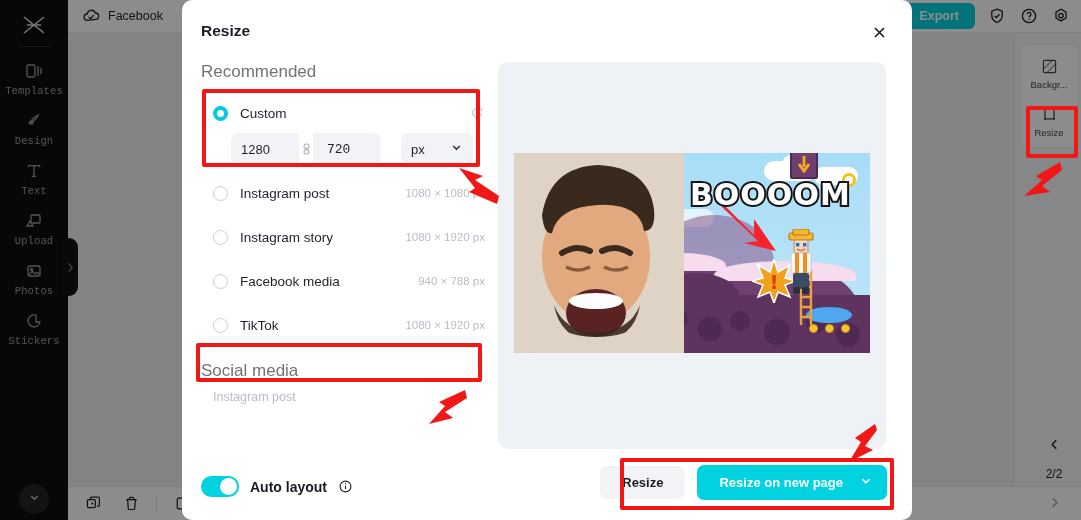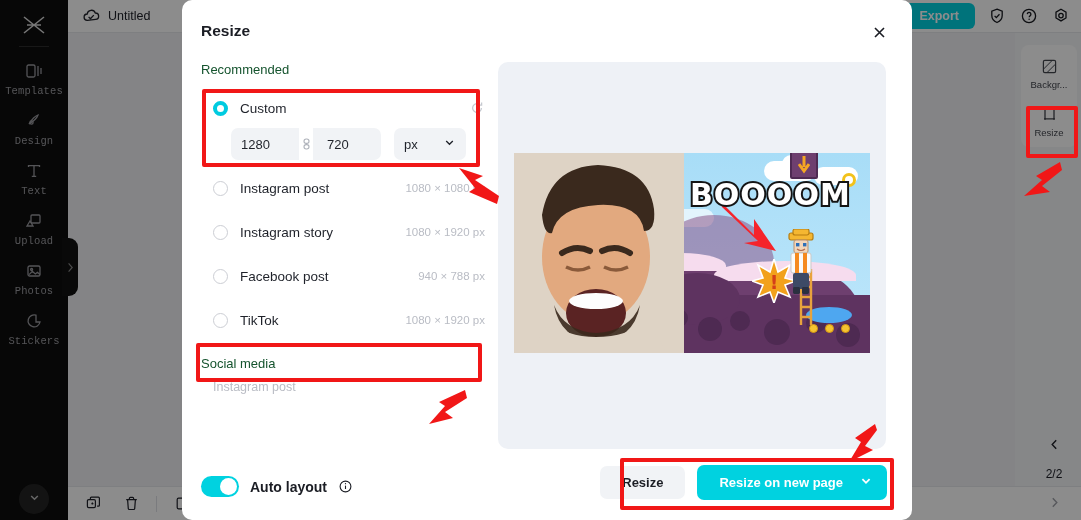--- a/index.html
+++ b/index.html
@@ -74,21 +74,21 @@
 
   
   .modal {
     position: absolute; left: 182px; top: 0; width: 730px; height: 520px;
     background: #ffffff; border-radius: 10px; overflow: hidden;
   }
   .modal-title { position: absolute; left: 19px; top: 22px; font-size: 15.5px; font-weight: 700; color: #1b1d24; }
   .modal-close { position: absolute; right: 22px; top: 21px; width: 22px; height: 22px; display:flex; align-items:center; justify-content:center; cursor:pointer; }
 
   .left-col { position: absolute; left: 19px; top: 62px; width: 296px; }
-  .sec-head { font-size: 13px; color: #14532d; margin-bottom: 9px; }
+  .sec-head { font-size: 17px; color: #737373; margin-bottom: 9px; }
   .sec-head.social { margin-top: 14px; }
 
   .opt-row {
     height: 44px; display: flex; align-items: center; padding-left: 12px; padding-right: 12px;
     cursor: pointer;
   }
   .radio {
     width: 15px; height: 15px; border-radius: 50%; border: 1.6px solid #ccced4;
     flex: 0 0 auto; margin-right: 12px; background: #fff;
   }
@@ -100,27 +100,27 @@
   .opt-dim { margin-left: auto; font-size: 11.5px; color: #b9bcc4; }
   .reset-ic { margin-left: auto; width: 16px; height: 16px; display:flex; align-items:center; justify-content:center; cursor:pointer; }
 
   .size-row { display: flex; align-items: center; gap: 0; padding: 0 12px 0 30px; margin: -2px 0 6px; }
   .num-wrap { position: relative; display: flex; align-items: center; }
   .num-field {
     width: 64px; height: 32px; background: #f1f3f6; border: 0; border-radius: 7px;
     font-size: 13px; color: #1f222a; padding: 0 10px; font-family: inherit; outline: none;
   }
   .num-field.w { border-radius: 7px 0 0 7px; width: 68px; }
-  .num-field.h { border-radius: 0 7px 7px 0; width: 68px; padding-left: 14px; }
+  .num-field.h { border-radius: 0 7px 7px 0; width: 68px; padding-left: 14px; font-family: Liberation Mono, monospace; }
   .link-ic {
     width: 14px; height: 26px; background: #fff; display:flex; align-items:center; justify-content:center;
     cursor: pointer; flex: 0 0 auto;
   }
   .unit-sel {
-    margin-left: 13px; width: 72px; height: 32px; background: #f1f3f6; border-radius: 7px;
+    margin-left: 20px; width: 72px; height: 32px; background: #f1f3f6; border-radius: 7px;
     display: flex; align-items: center; padding: 0 10px; cursor: pointer;
   }
   .unit-sel .u { font-size: 13px; color: #1f222a; }
   .unit-sel .cv { margin-left: auto; }
 
   .social-item { font-size: 12.5px; color: #b9bcc4; padding-left: 12px; }
 
   .auto-row { position: absolute; left: 19px; bottom: 23px; display: flex; align-items: center; gap: 11px; }
   .toggle {
     width: 38px; height: 21px; border-radius: 11px; background: #00d2e0; position: relative; cursor: pointer;
@@ -275,21 +275,21 @@
       </div>
     </div>
 
     <div class="topbar">
       <span class="top-cloud">
         <svg width="19" height="19" viewBox="0 0 19 19" fill="none" stroke="#20222a" stroke-width="1.3">
           <path d="M5.4 13.4a3.2 3.2 0 01-.2-6.4 4.2 4.2 0 018.1-1 3.2 3.2 0 01.3 6.4z"></path>
           <path d="M6.6 9.9l1.8 1.8 3.4-3.6"></path>
         </svg>
       </span>
-      <span class="top-title">Untitled</span>
+      <span class="top-title">Facebook</span>
       <div class="top-right">
         <button class="export-btn">Export</button>
         <span class="top-ic">
           <svg width="18" height="18" viewBox="0 0 18 18" fill="none" stroke="#17191f" stroke-width="1.3">
             <path d="M9 2.2l5.2 1.9v4.3c0 3.2-2.1 5.7-5.2 7.1-3.1-1.4-5.2-3.9-5.2-7.1V4.1z"></path>
               <path d="M6.6 8.9l1.7 1.7 3.2-3.4"></path>
           </svg>
         </span>
         <span class="top-ic">
           <svg width="18" height="18" viewBox="0 0 18 18" fill="none" stroke="#17191f" stroke-width="1.3">
@@ -424,21 +424,21 @@
         <span class="opt-label">Instagram post</span>
         <span class="opt-dim">1080 × 1080 px</span>
       </div>
       <div class="opt-row">
         <span class="radio"></span>
         <span class="opt-label">Instagram story</span>
         <span class="opt-dim">1080 × 1920 px</span>
       </div>
       <div class="opt-row">
         <span class="radio"></span>
-        <span class="opt-label">Facebook post</span>
+        <span class="opt-label">Facebook media</span>
         <span class="opt-dim">940 × 788 px</span>
       </div>
       <div class="opt-row">
         <span class="radio"></span>
         <span class="opt-label">TikTok</span>
         <span class="opt-dim">1080 × 1920 px</span>
       </div>
 
       <div class="sec-head social">Social media</div>
       <div class="social-item">Instagram post</div>

